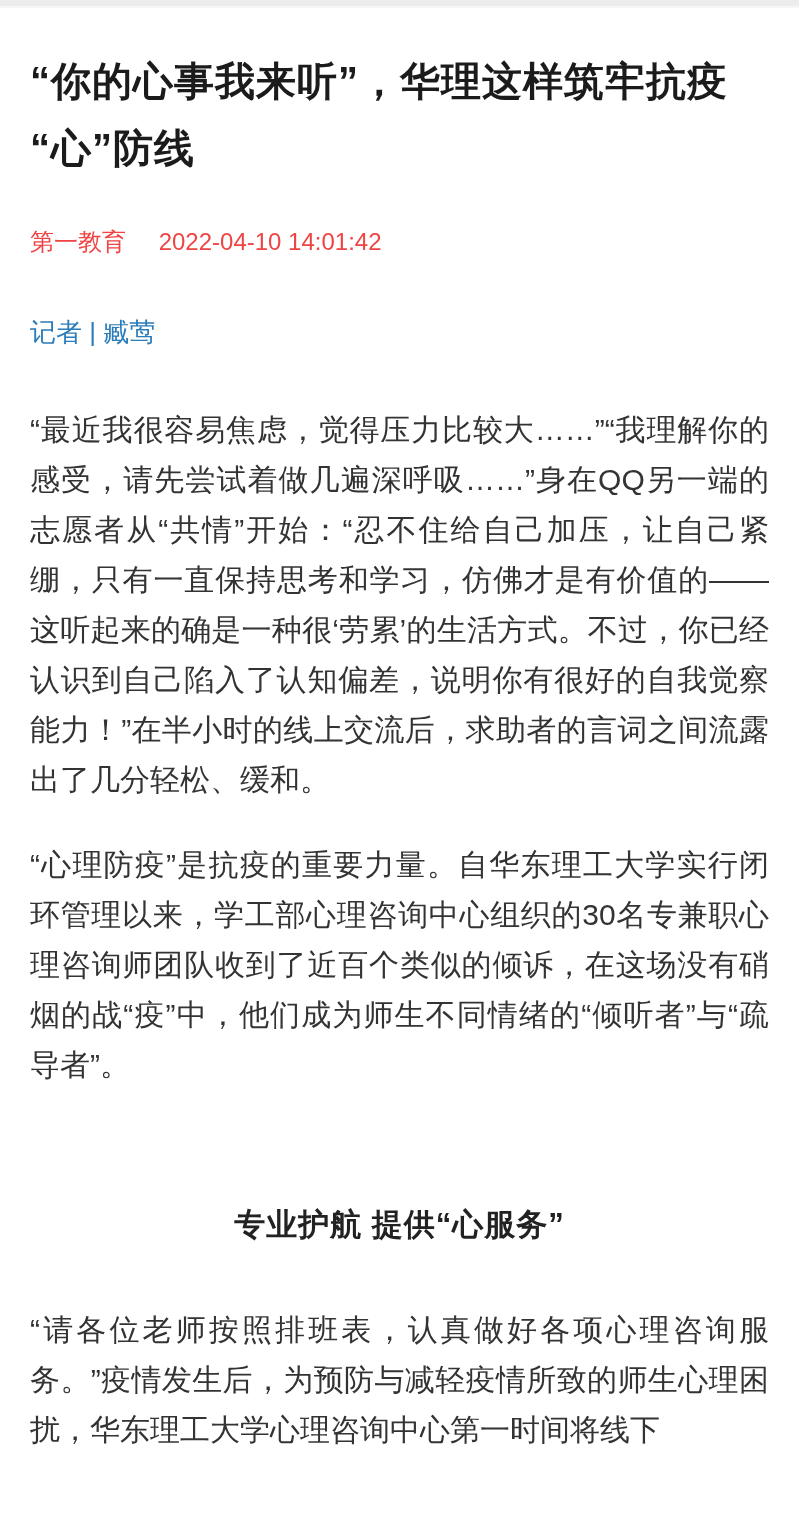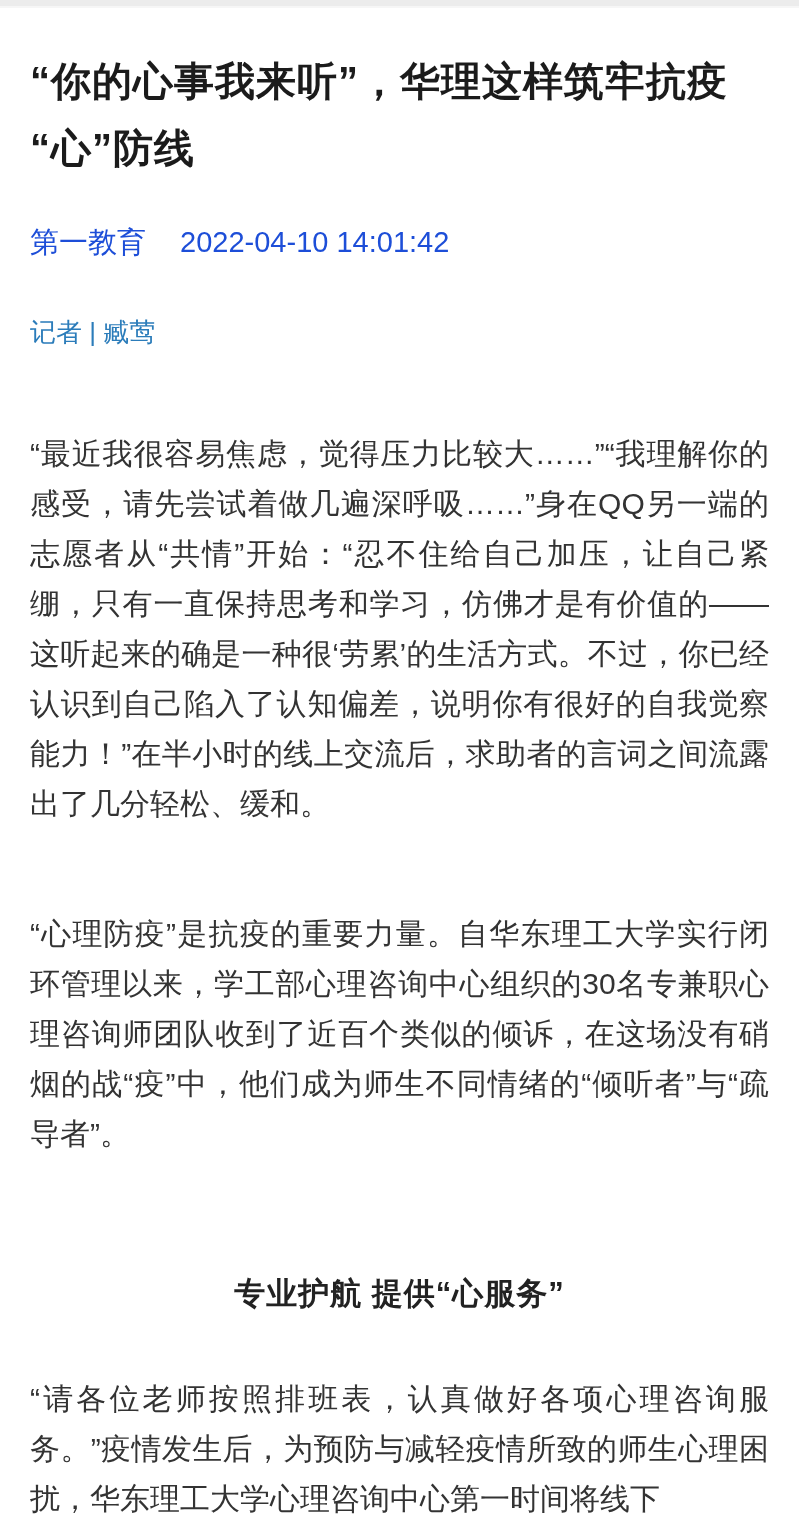--- a/index.html
+++ b/index.html
@@ -24,41 +24,41 @@
   .article-title{
     margin:40px 30px 0 30px;
     font-size:40px;
     line-height:67px;
     font-weight:700;
     color:#1b1b1b;
     letter-spacing:1px;
   }
   .meta{
     margin:45px 30px 0 30px;
-    font-size:29px;
-    color:#1d4ed8;
+    font-size:24px;
+    color:#ef4444;
     line-height:30px;
   }
   .meta .source{margin-right:26px;}
   .byline{
     margin:50px 30px 0 30px;
     font-size:26px;
     line-height:50px;
     color:#2b7cba;
   }
   .body-paragraph{
     margin:0 30px;
     font-size:30px;
     line-height:50px;
     color:#333333;
     text-align:justify;
     letter-spacing:0;
   }
-  .p1{margin-top:72px;}
-  .p2{margin-top:80px;}
+  .p1{margin-top:48px;}
+  .p2{margin-top:35px;}
   .p3{margin-top:60px;}
   .section-heading{
     margin:115px 30px 0 30px;
     font-size:31px;
     line-height:40px;
     font-weight:700;
     color:#222222;
     text-align:center;
     letter-spacing:1px;
   }

